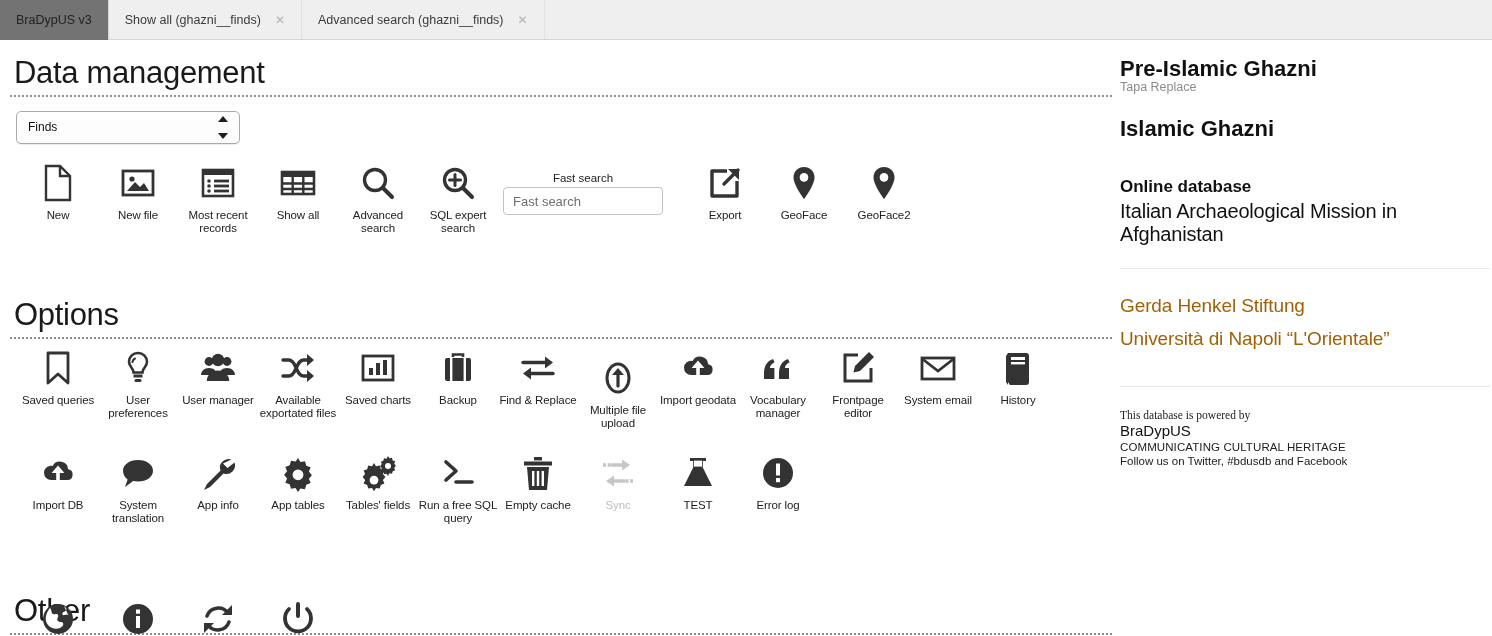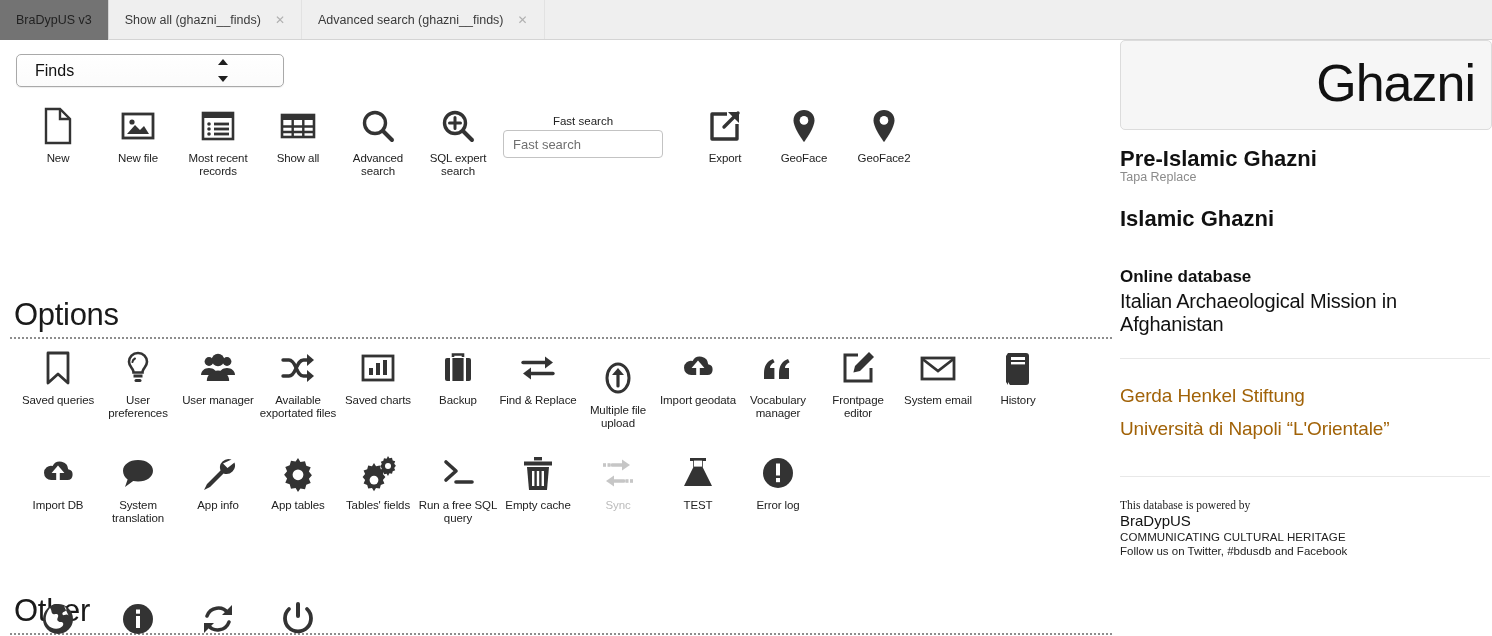--- a/index.html
+++ b/index.html
@@ -51,24 +51,24 @@
     color:#1a1a1a; margin:0; padding:0 0 0 8px; line-height:1.1;
   }
   .dotted{
     border-top:2px dotted #8d8d8d; margin:5px 0 0 4px; width:1102px;
     height:0;
   }
 
   
   .select-wrap{ position:relative; margin:14px 0 0 10px; width:224px; }
   .select-box{
-    width:268px; height:33px; border:1px solid #a9a9a9; border-radius:5px;
+    width:224px; height:33px; border:1px solid #a9a9a9; border-radius:5px;
     background:linear-gradient(#ffffff,#fbfbfb);
     box-shadow:0 1px 1px rgba(0,0,0,.07);
-    font-size:16px; color:#111; line-height:31px; padding:0 30px 0 18px;
+    font-size:12px; color:#111; line-height:31px; padding:0 30px 0 11px;
     white-space:nowrap; overflow:hidden;
   }
   .select-arrows{
     position:absolute; right:12px; top:5px; width:10px; height:23px;
     display:flex; flex-direction:column; justify-content:space-between;
     align-items:center;
   }
   .select-arrows i{ display:block; width:0; height:0; }
   .select-arrows i.up{ border-left:5px solid transparent; border-right:5px solid transparent; border-bottom:6px solid #1f1f1f; }
   .select-arrows i.dn{ border-left:5px solid transparent; border-right:5px solid transparent; border-top:6px solid #1f1f1f; }
@@ -139,20 +139,24 @@
   <div class="tab">
     <span class="tab-label">Advanced search (ghazni__finds)</span>
     <span class="tab-close">✕</span>
   </div>
 </div>
 
 <div class="page">
 
   <div class="left">
 
+    <div style="padding-top:16px;">
+      <div class="section-title">Data management</div>
+      <div class="dotted"></div>
+    </div>
 
     <div class="select-wrap">
       <div class="select-box">Finds</div>
       <span class="select-arrows">
           <i class="up"></i>
           <i class="dn"></i>
         </span>
     </div>
 
     <div class="iconrow" id="row-dm" style="margin-top:18px;">
@@ -533,23 +537,20 @@
             <svg width="40" height="40" viewBox="0 0 40 40" fill="currentColor" xmlns="http://www.w3.org/2000/svg">
               <path d="M11 10a13 13 0 1 0 18 0" fill="none" stroke="currentColor" stroke-width="3.8" stroke-linecap="round"></path>
               <rect x="18" y="3" width="4" height="16" rx="2"></rect>
             </svg>
           </div>
         </div>
       </div>
   </div>
 
   <div class="right">
-    <div class="brand-box">
-      <div class="brand">Ghazni</div>
-    </div>
     <div class="rp">
       <div class="h1">Pre-Islamic Ghazni</div>
       <div class="sub">Tapa Replace</div>
       <div class="h2">Islamic Ghazni</div>
       <div class="h3">Online database</div>
       <div class="big">Italian Archaeological Mission in Afghanistan</div>
       <div class="hr"></div>
       <div class="org first">Gerda Henkel Stiftung</div>
       <div class="org">Università di Napoli “L'Orientale”</div>
       <div class="hr" style="margin-top:36px;"></div>

